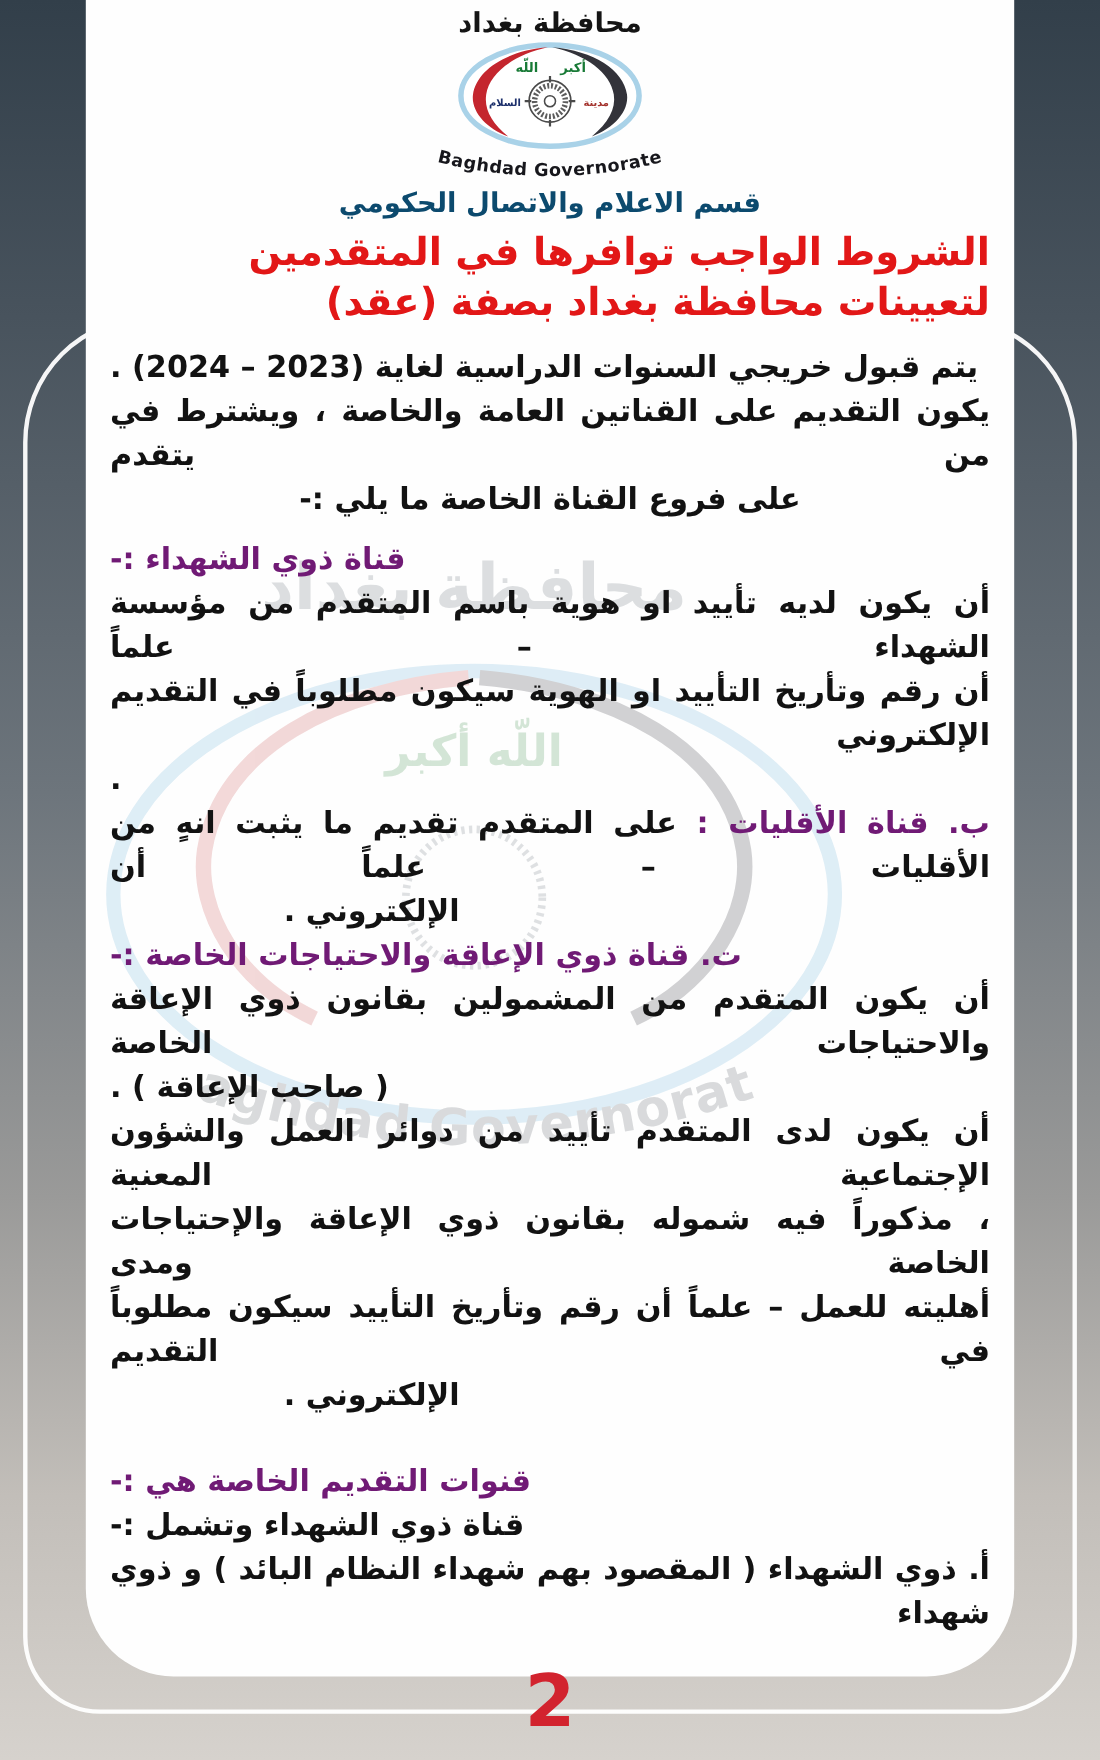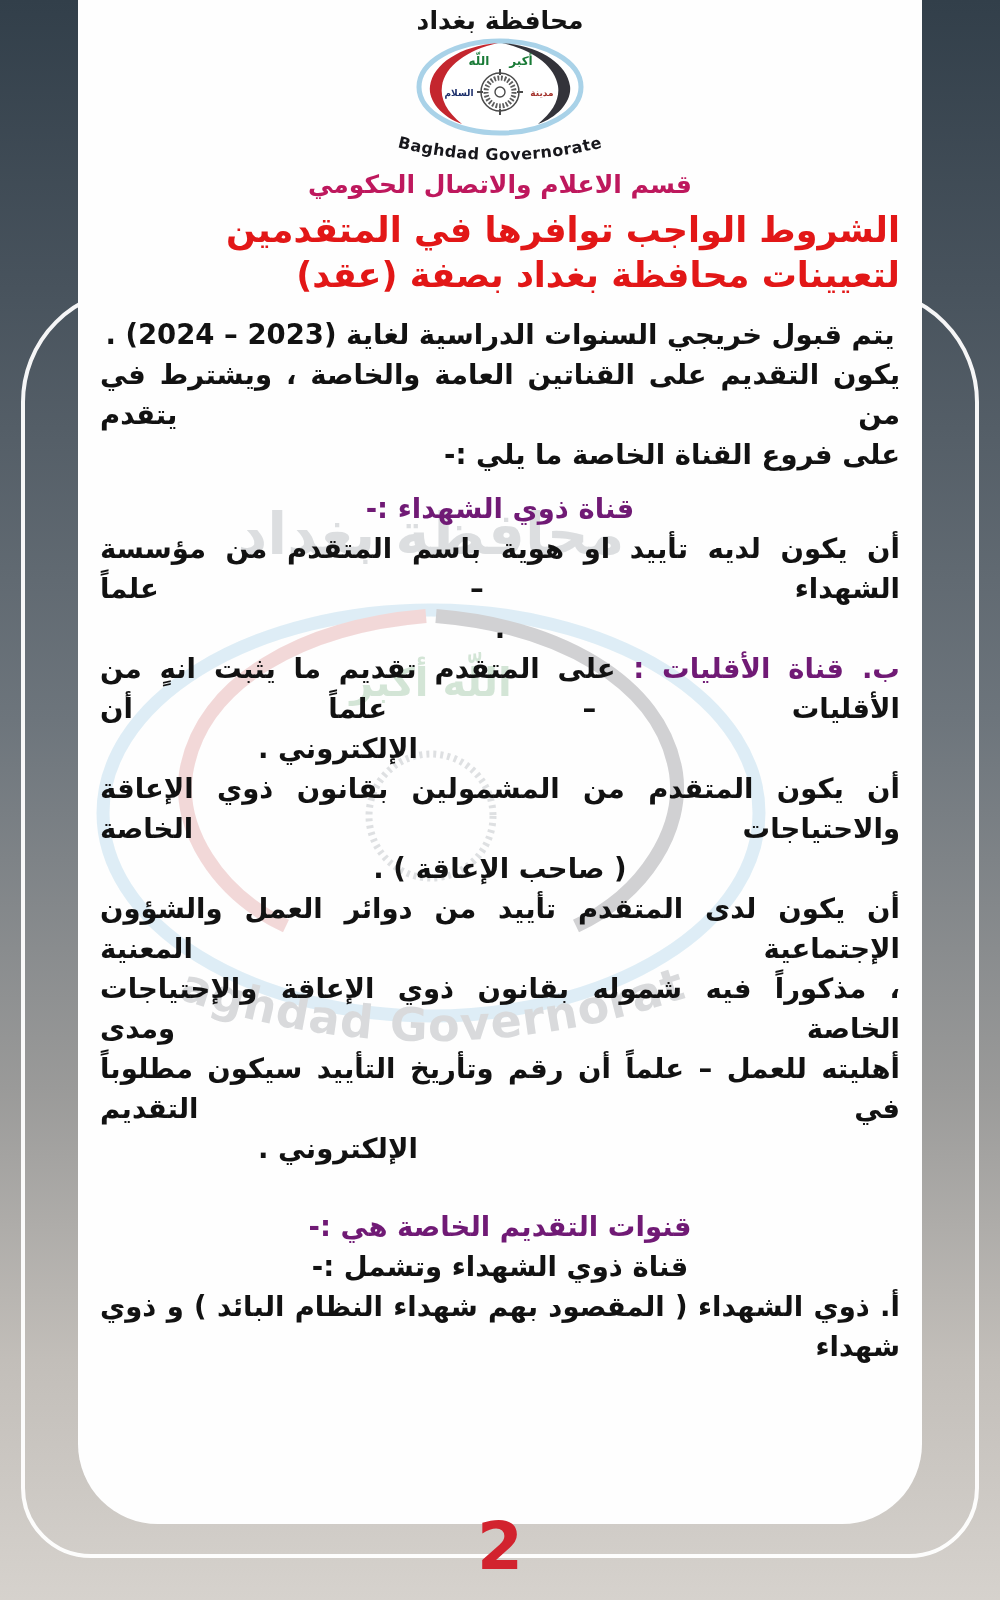--- a/index.html
+++ b/index.html
@@ -18,28 +18,28 @@
   .card{
     position:absolute;left:78px;top:0;width:844px;height:1524px;
     background:#fefefe;border-radius:0 0 80px 80px;z-index:2;overflow:hidden;
   }
   .card-inner{position:relative;z-index:1;padding:6px 22px 0;direction:rtl;}
   .watermark{position:absolute;left:8px;top:468px;width:690px;height:620px;z-index:0;opacity:.33;pointer-events:none;}
   
   .calligraphy{text-align:center;font-size:25px;font-weight:bold;color:#141414;line-height:30px;letter-spacing:2px;}
   .emblem{display:block;margin:2px auto 0;}
   .arc-caption{display:block;margin:-4px auto 0;}
-  .department{text-align:center;font-size:25px;font-weight:bold;color:#be185d;margin-top:0;}
+  .department{text-align:center;font-size:25px;font-weight:bold;color:#0c4a6e;margin-top:0;}
   .title{font-size:35px;font-weight:bold;color:#e21717;line-height:45px;margin-top:9px;}
   
   .doc-body{margin-top:16px;direction:rtl;}
   .line{font-weight:bold;font-size:27.5px;line-height:40px;color:#121212;}
   .justify{text-align:justify;text-align-last:justify;}
-  .right{text-align:center;}
-  .center{}
+  .right{text-align:left;}
+  .center{text-align:center;}
   .left{text-align:left;padding-left:158px;}
   .red{color:#701a75;}
   .gap{height:14px;}
   .gap2{height:38px;}
   .page-number{
     position:absolute;left:0;right:0;top:1514px;text-align:center;
     font-size:66px;font-weight:bold;color:#d2232e;z-index:3;line-height:1;
   }
 </style>
 </head>
@@ -97,23 +97,25 @@
       <div>لتعيينات محافظة بغداد بصفة (عقد)</div>
     </div>
 
     <div class="doc-body">
         <div class="line right">يتم قبول خريجي السنوات الدراسية لغاية (2023 – 2024) .</div>
         <div class="line justify">يكون التقديم على القناتين العامة والخاصة ، ويشترط في من يتقدم</div>
         <div class="line center">على فروع القناة الخاصة ما يلي :-</div>
         <div class="gap"></div>
         <div class="line right red">قناة ذوي الشهداء :-</div>
         <div class="line justify">أن يكون لديه تأييد او هوية باسم المتقدم من مؤسسة الشهداء – علماً</div>
+        <div class="line justify">أن رقم وتأريخ التأييد او الهوية سيكون مطلوباً في التقديم الإلكتروني</div>
         <div class="line right">.</div>
         <div class="line justify"><span class="red">ب. قناة الأقليات : </span>على المتقدم تقديم ما يثبت انهٍ من الأقليات – علماً أن</div>
         <div class="line left">الإلكتروني .</div>
+        <div class="line right red">ت. قناة ذوي الإعاقة والاحتياجات الخاصة :-</div>
         <div class="line justify">أن يكون المتقدم من المشمولين بقانون ذوي الإعاقة والاحتياجات الخاصة</div>
         <div class="line right">( صاحب الإعاقة ) .</div>
         <div class="line justify">أن يكون لدى المتقدم تأييد من دوائر العمل والشؤون الإجتماعية المعنية</div>
         <div class="line justify">، مذكوراً فيه شموله بقانون ذوي الإعاقة والإحتياجات الخاصة ومدى</div>
         <div class="line justify">أهليته للعمل – علماً أن رقم وتأريخ التأييد سيكون مطلوباً في التقديم</div>
         <div class="line left">الإلكتروني .</div>
         <div class="gap2"></div>
         <div class="line right red">قنوات التقديم الخاصة هي :-</div>
         <div class="line right">قناة ذوي الشهداء وتشمل :-</div>
         <div class="line justify">أ. ذوي الشهداء ( المقصود بهم شهداء النظام البائد ) و ذوي شهداء</div>

